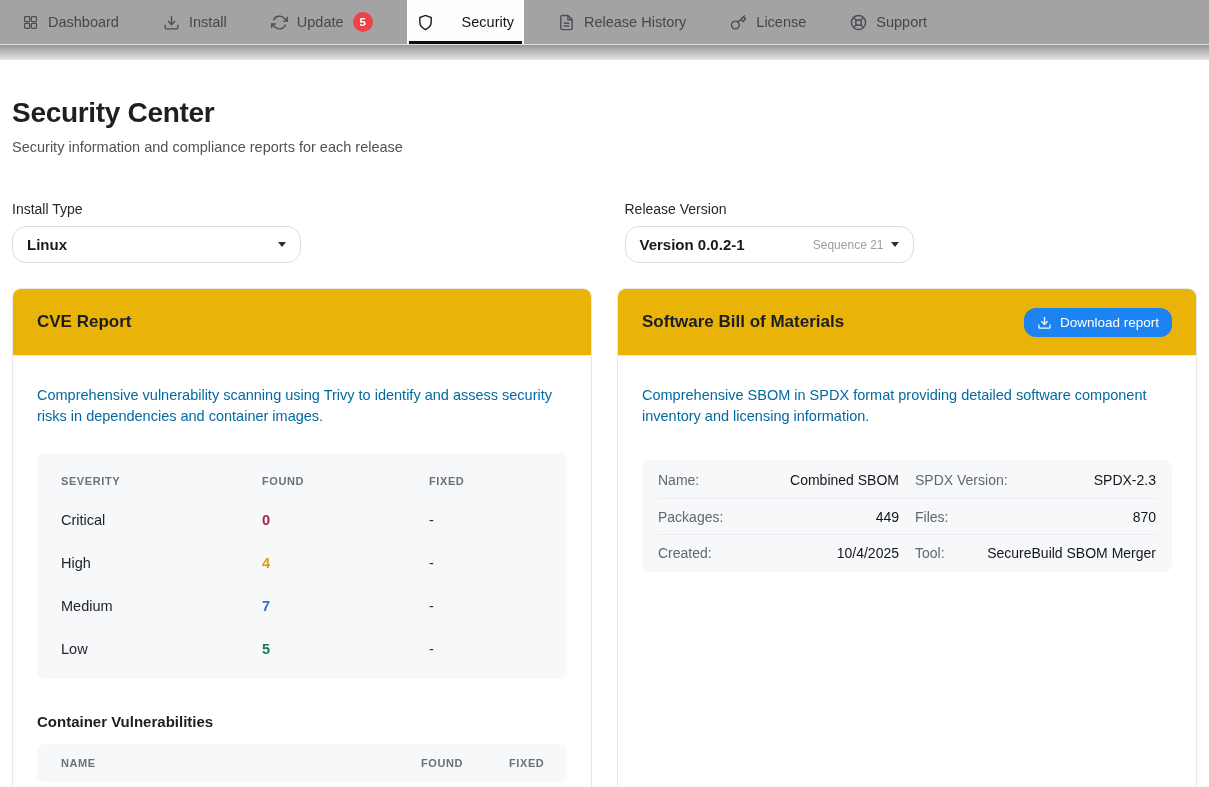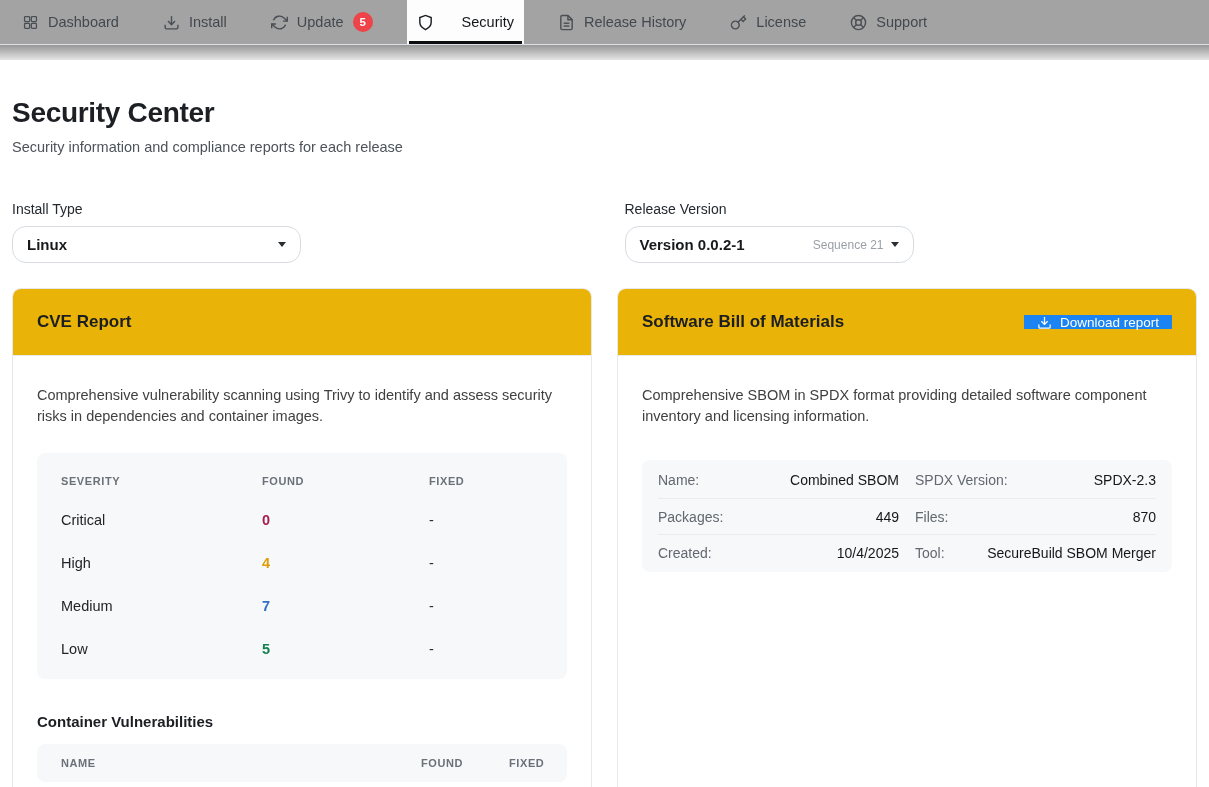--- a/index.html
+++ b/index.html
@@ -38,24 +38,24 @@
   .caret { width:0; height:0; border-left:4.5px solid transparent;
     border-right:4.5px solid transparent; border-top:5.5px solid #2a2d31; }
 
   
   .cards { display:grid; grid-template-columns:1fr 1fr; gap:25px; padding:0 12px; margin-top:25px; }
   .card { border:1px solid #e6e8ec; border-radius:9px; background:#fff; height:620px; overflow:hidden; }
   .card-head { background:#eab308; border-bottom:1px solid #e9ebee; padding:0 24px;
     height:67px; display:flex; align-items:center; justify-content:space-between; }
   .card-title { font-size:17px; font-weight:700; color:#1b1e22; }
   .card-body { padding:29px 24px 24px 24px; }
-  .desc { font-size:14.5px; line-height:21px; color:#404040; }
+  .desc { font-size:14.5px; line-height:21px; color:#0369a1; }
 
   .dl-btn { display:inline-flex; align-items:center; gap:8px; background:#1b83f2;
-    color:#fff; border:none; border-radius:0; padding:0 13px; height:14px;
+    color:#fff; border:none; border-radius:12px; padding:0 13px; height:29px;
     font-size:13.5px; font-weight:500; font-family:inherit; cursor:pointer; }
   .dl-btn svg { width:15px; height:15px; stroke:#fff; }
 
   
   .sev-panel { margin-top:26px; background:#f7f8fa; border-radius:8px; padding:15px 24px 8px 24px; }
   .sev-grid { display:grid; grid-template-columns:201px 167px 1fr; align-items:center; }
   .sev-head { padding:7px 0 12px 0; }
   .th { font-size:11px; font-weight:700; letter-spacing:0.6px; color:#6b7179; }
   .sev-row { padding:13px 0 14px 0; }
   .sev-name { font-size:14.5px; color:#212529; }

